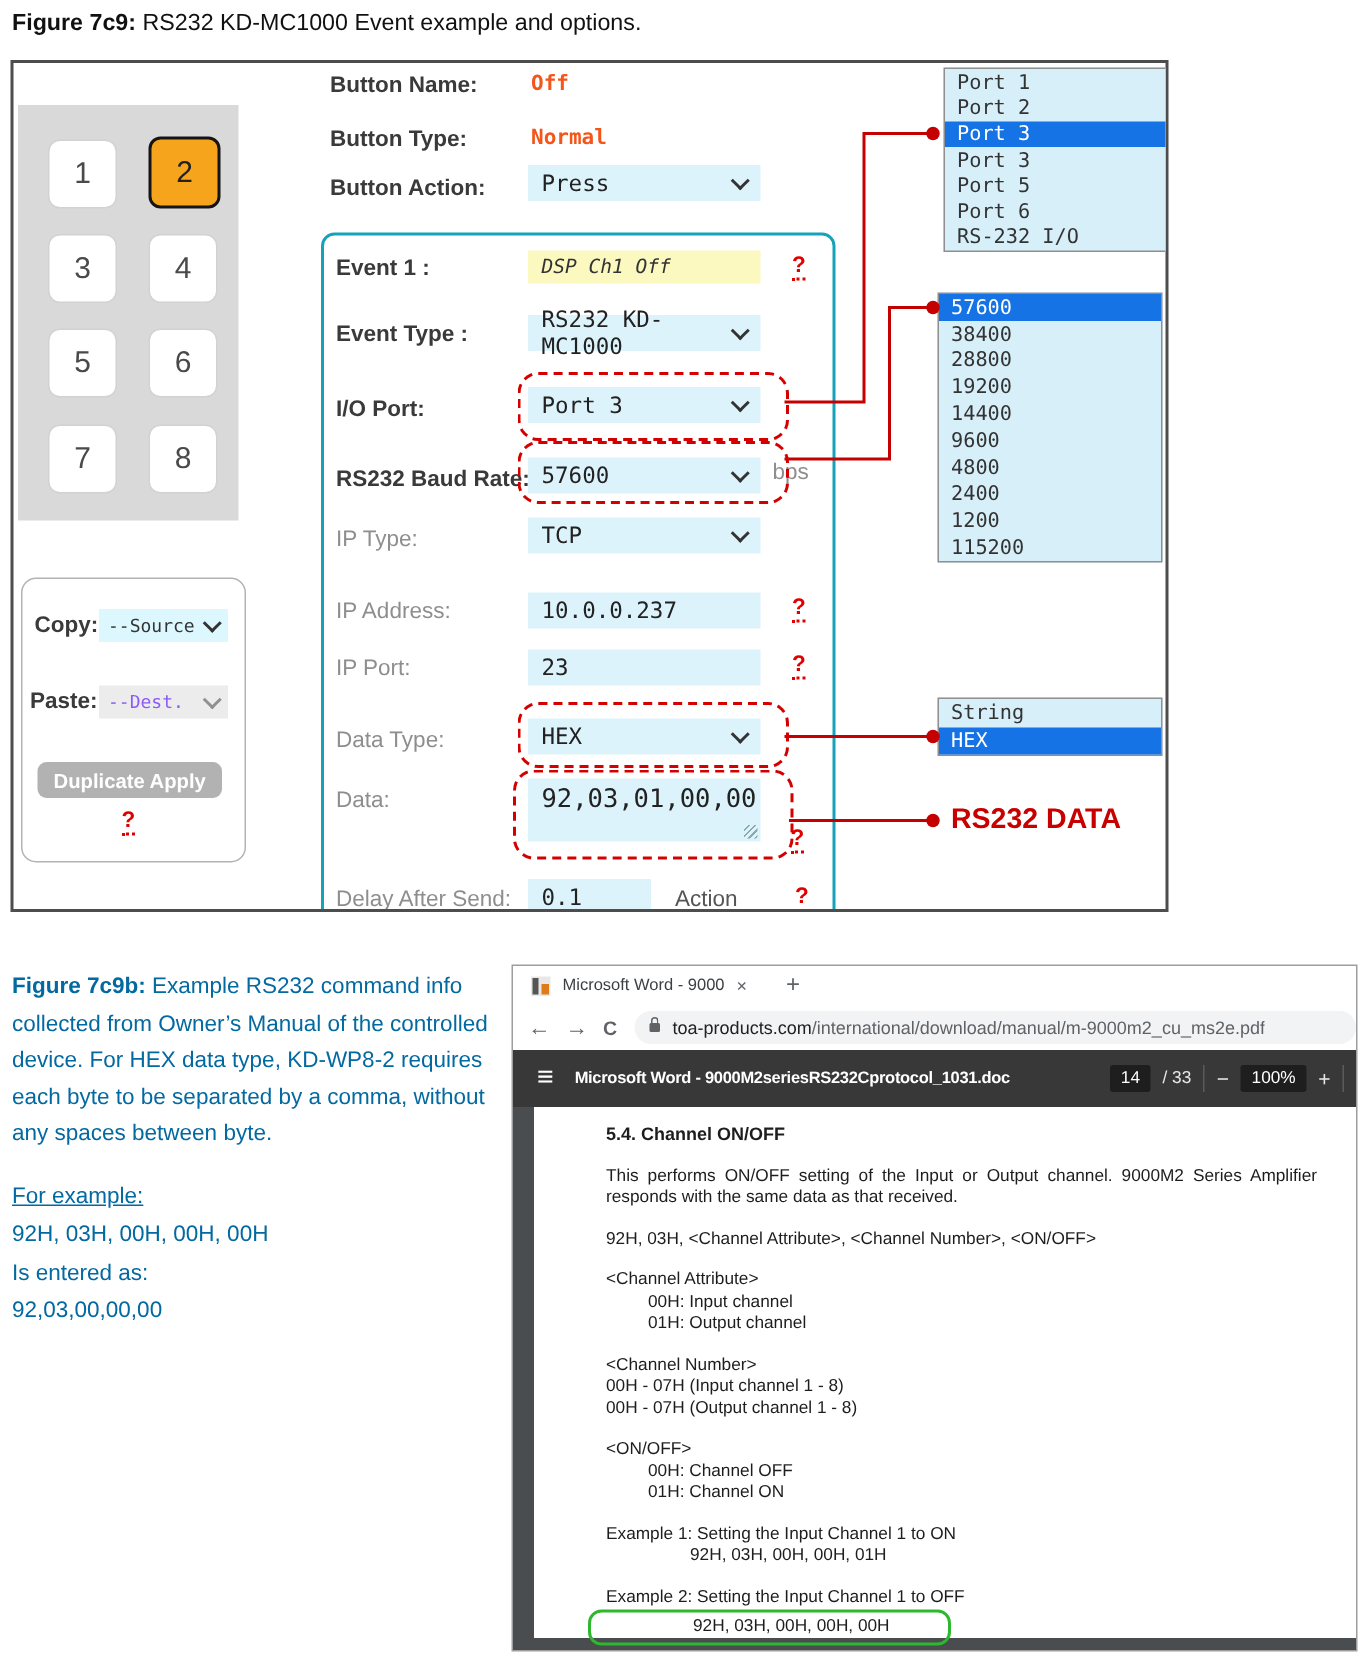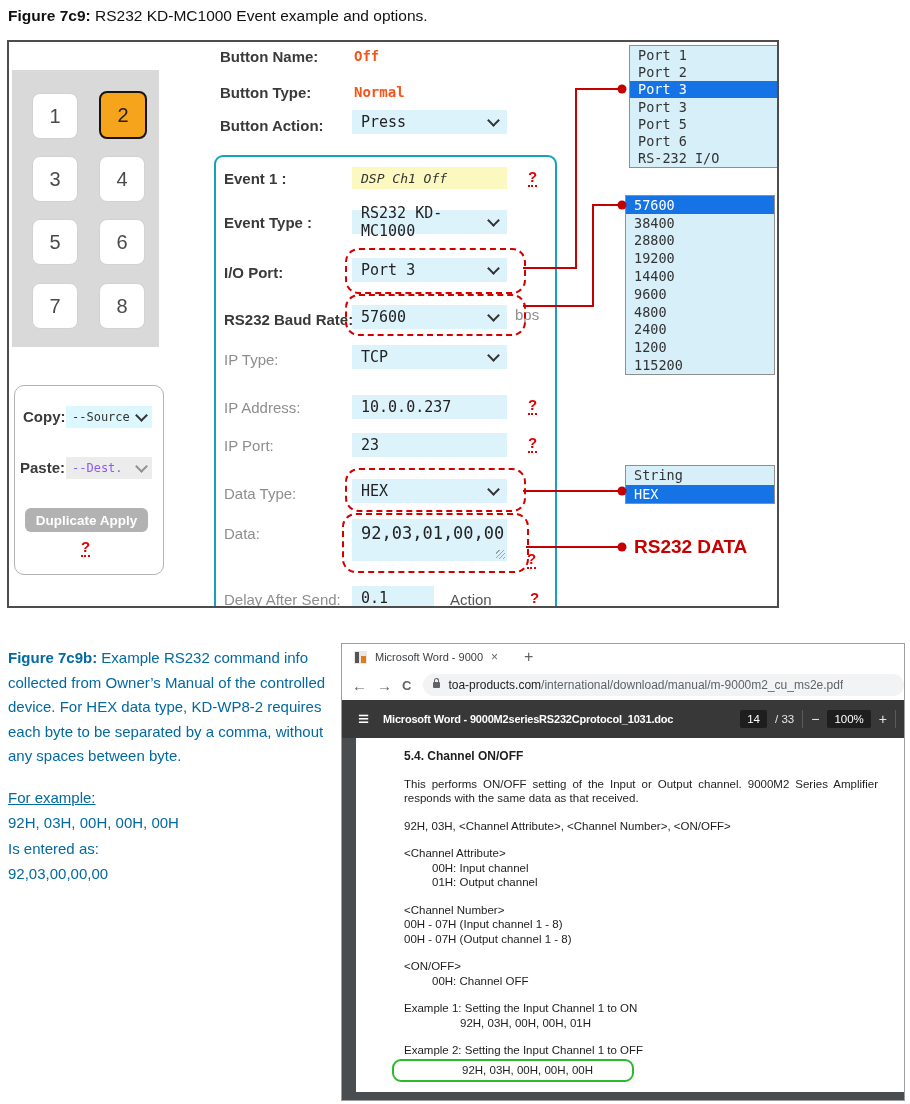--- a/index.html
+++ b/index.html
@@ -315,20 +315,21 @@
         <div class="pp gap">&lt;Channel Attribute&gt;</div>
         <div class="pp ind1">00H: Input channel</div>
         <div class="pp ind1">01H: Output channel</div>
 
         <div class="pp gap">&lt;Channel Number&gt;</div>
         <div class="pp">00H - 07H (Input channel 1 - 8)</div>
         <div class="pp">00H - 07H (Output channel 1 - 8)</div>
 
         <div class="pp gap">&lt;ON/OFF&gt;</div>
         <div class="pp ind1">00H: Channel OFF</div>
+        <div class="pp ind1">01H: Channel ON</div>
 
         <div class="pp gap">Example 1: Setting the Input Channel 1 to ON</div>
         <div class="pp ind2">92H, 03H, 00H, 00H, 01H</div>
 
         <div class="pp gap">Example 2: Setting the Input Channel 1 to OFF</div>
         <div class="pp"><span class="greenbox"><span>92H, 03H, 00H, 00H, 00H</span></span></div>
       </div>
     </div>
   </div>
 

